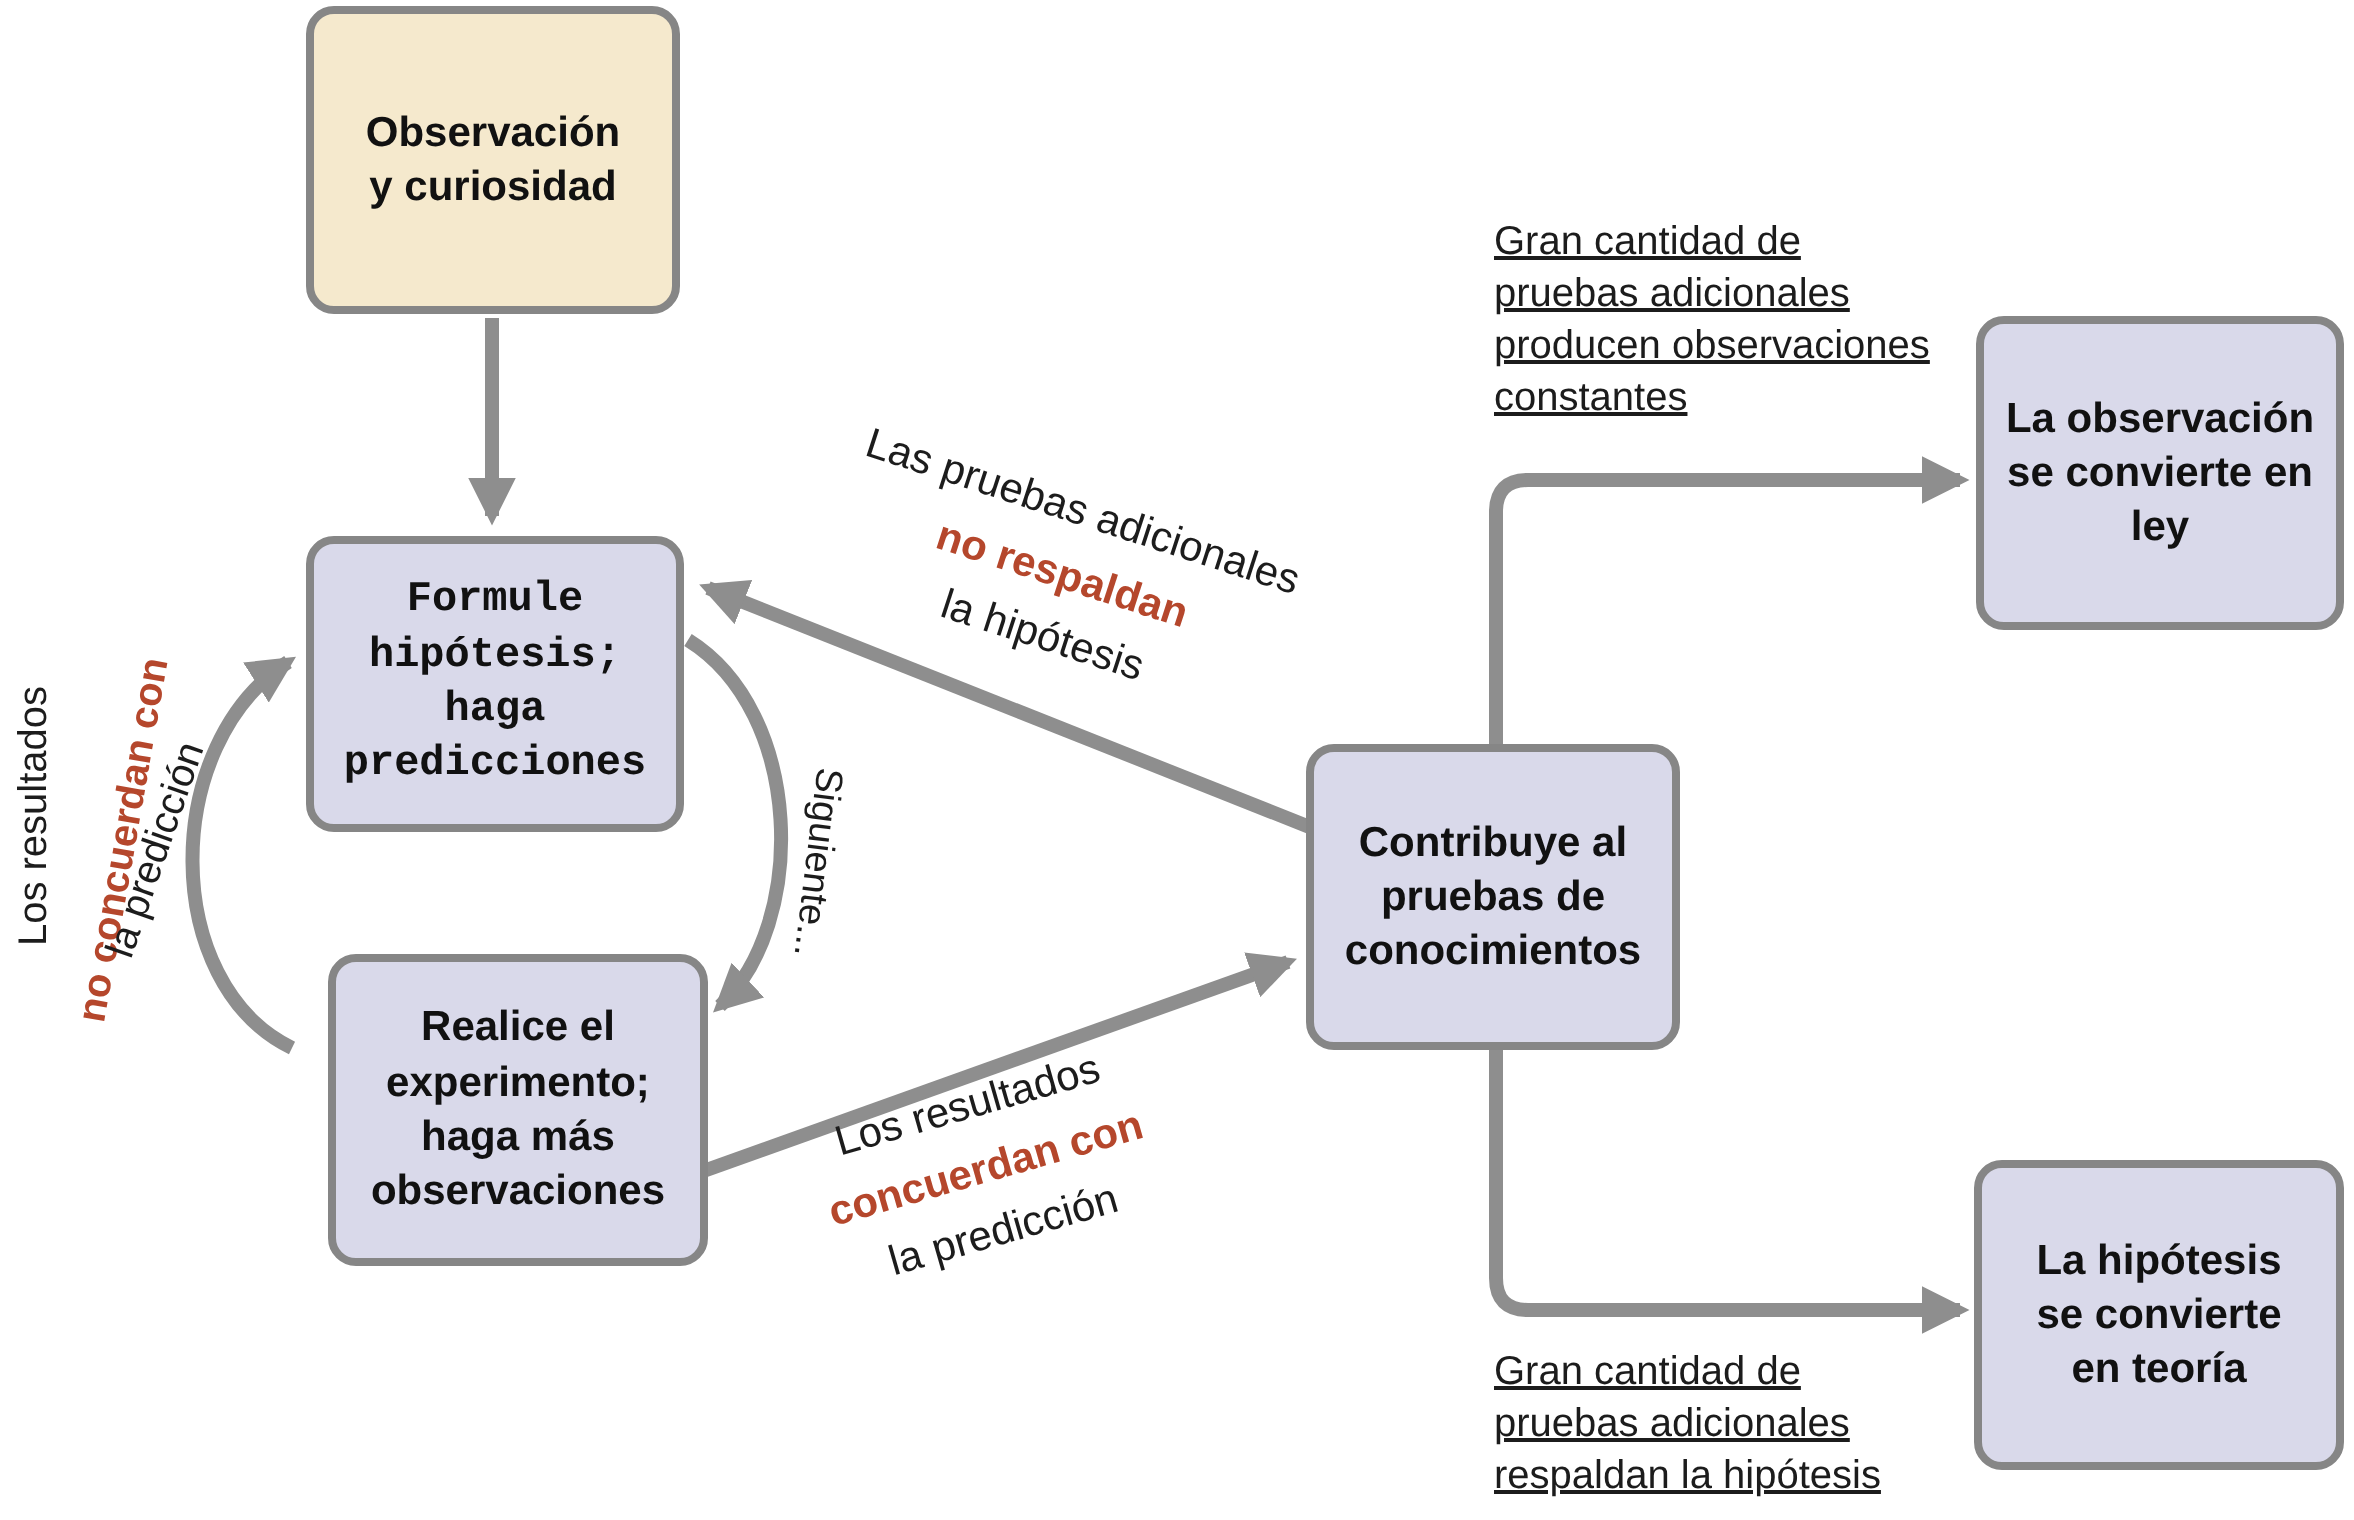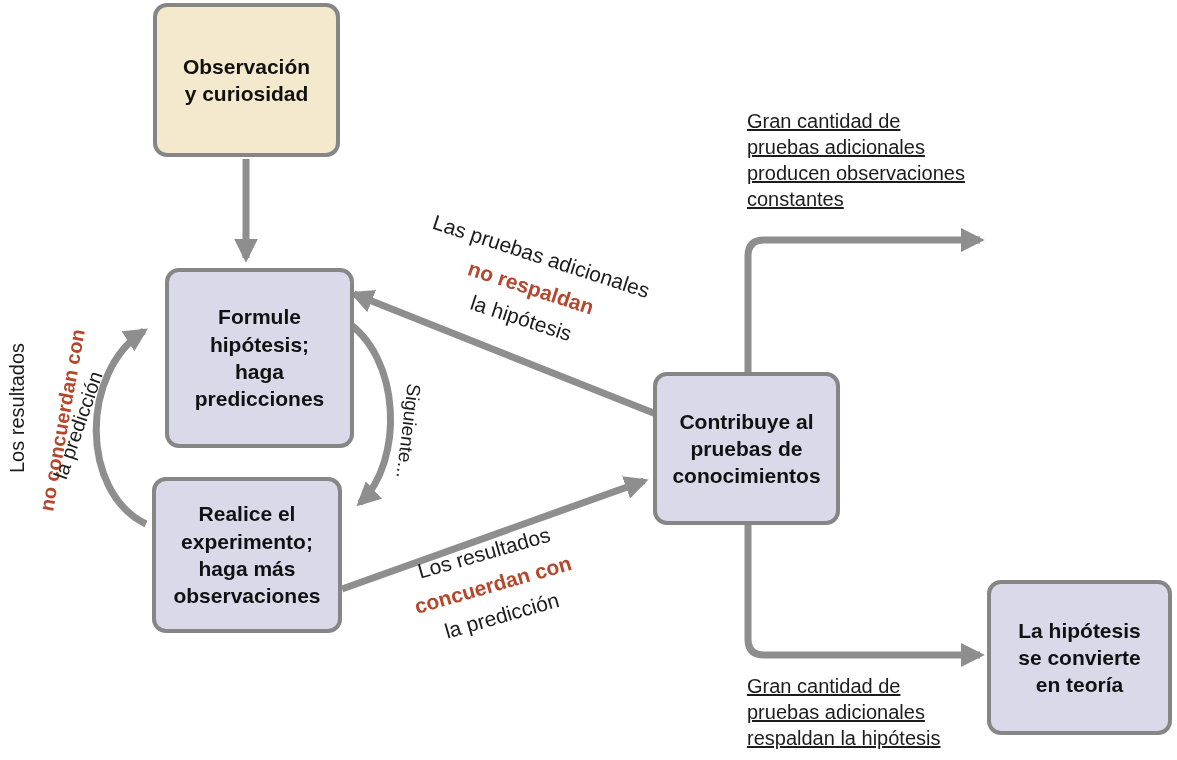--- a/index.html
+++ b/index.html
@@ -41,22 +41,22 @@
   .rot-label.red{color:var(--accent-red,#b5472c);font-weight:bold;}
   #lbl-diag-top{left:406px;top:239px;width:250px;transform:rotate(18deg);}
   #lbl-diag-bottom{left:383px;top:536px;width:220px;transform:rotate(-16deg);}
   #lbl-siguiente{left:348px;top:419px;width:120px;transform:rotate(97deg);font-size:19px;}
   #lbl-los-resultados{left:-63px;top:396px;width:160px;transform:rotate(-90deg);}
   #lbl-no-concuerdan{left:-53px;top:408px;width:230px;transform:rotate(-80deg);}
   #lbl-la-prediccion{left:8px;top:413px;width:140px;transform:rotate(-71deg);}
   #lbl-constantes{left:747px;top:108px;width:255px;}
   #lbl-respaldan{left:747px;top:673px;width:255px;}
   #node-obs{left:153px;top:3px;width:187px;height:154px;}
-  #node-formule{left:165px;top:268px;width:189px;height:180px;}
-  #node-realice{left:152px;top:477px;width:190px;height:156px;}
+  #node-formule{left:153px;top:268px;width:189px;height:148px;font-family:Liberation Mono, monospace;}
+  #node-realice{left:164px;top:477px;width:190px;height:156px;}
   #node-contribuye{left:653px;top:372px;width:187px;height:153px;}
   #node-ley{left:988px;top:158px;width:184px;height:157px;}
   #node-teoria{left:987px;top:580px;width:185px;height:155px;}
 </style>
 </head>
 <body>
 
 <div id="stage">
 
   <svg id="arrow-layer" width="1177" height="760" viewBox="0 0 1177 760">
@@ -80,20 +80,23 @@
 hipótesis;
 haga
 predicciones</div>
   <div class="node" id="node-realice">Realice el
 experimento;
 haga más
 observaciones</div>
   <div class="node" id="node-contribuye">Contribuye al
 pruebas de
 conocimientos</div>
+  <div class="node" id="node-ley">La observación
+se convierte en
+ley</div>
   <div class="node" id="node-teoria">La hipótesis
 se convierte
 en teoría</div>
 
   <div class="free-label" id="lbl-constantes">Gran cantidad de
 pruebas adicionales
 producen observaciones
 constantes</div>
   <div class="free-label" id="lbl-respaldan">Gran cantidad de
 pruebas adicionales

